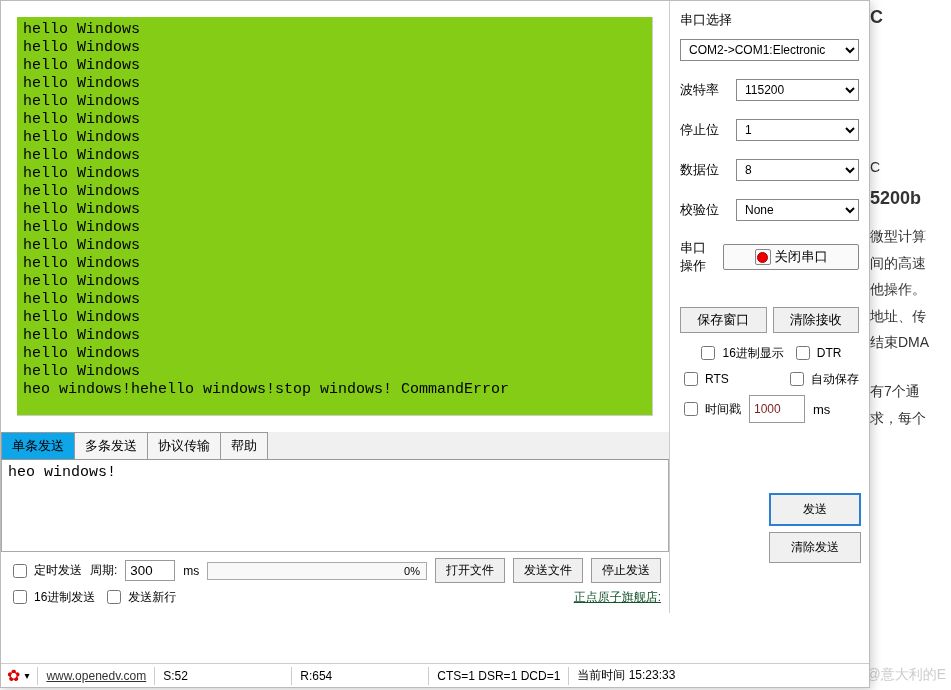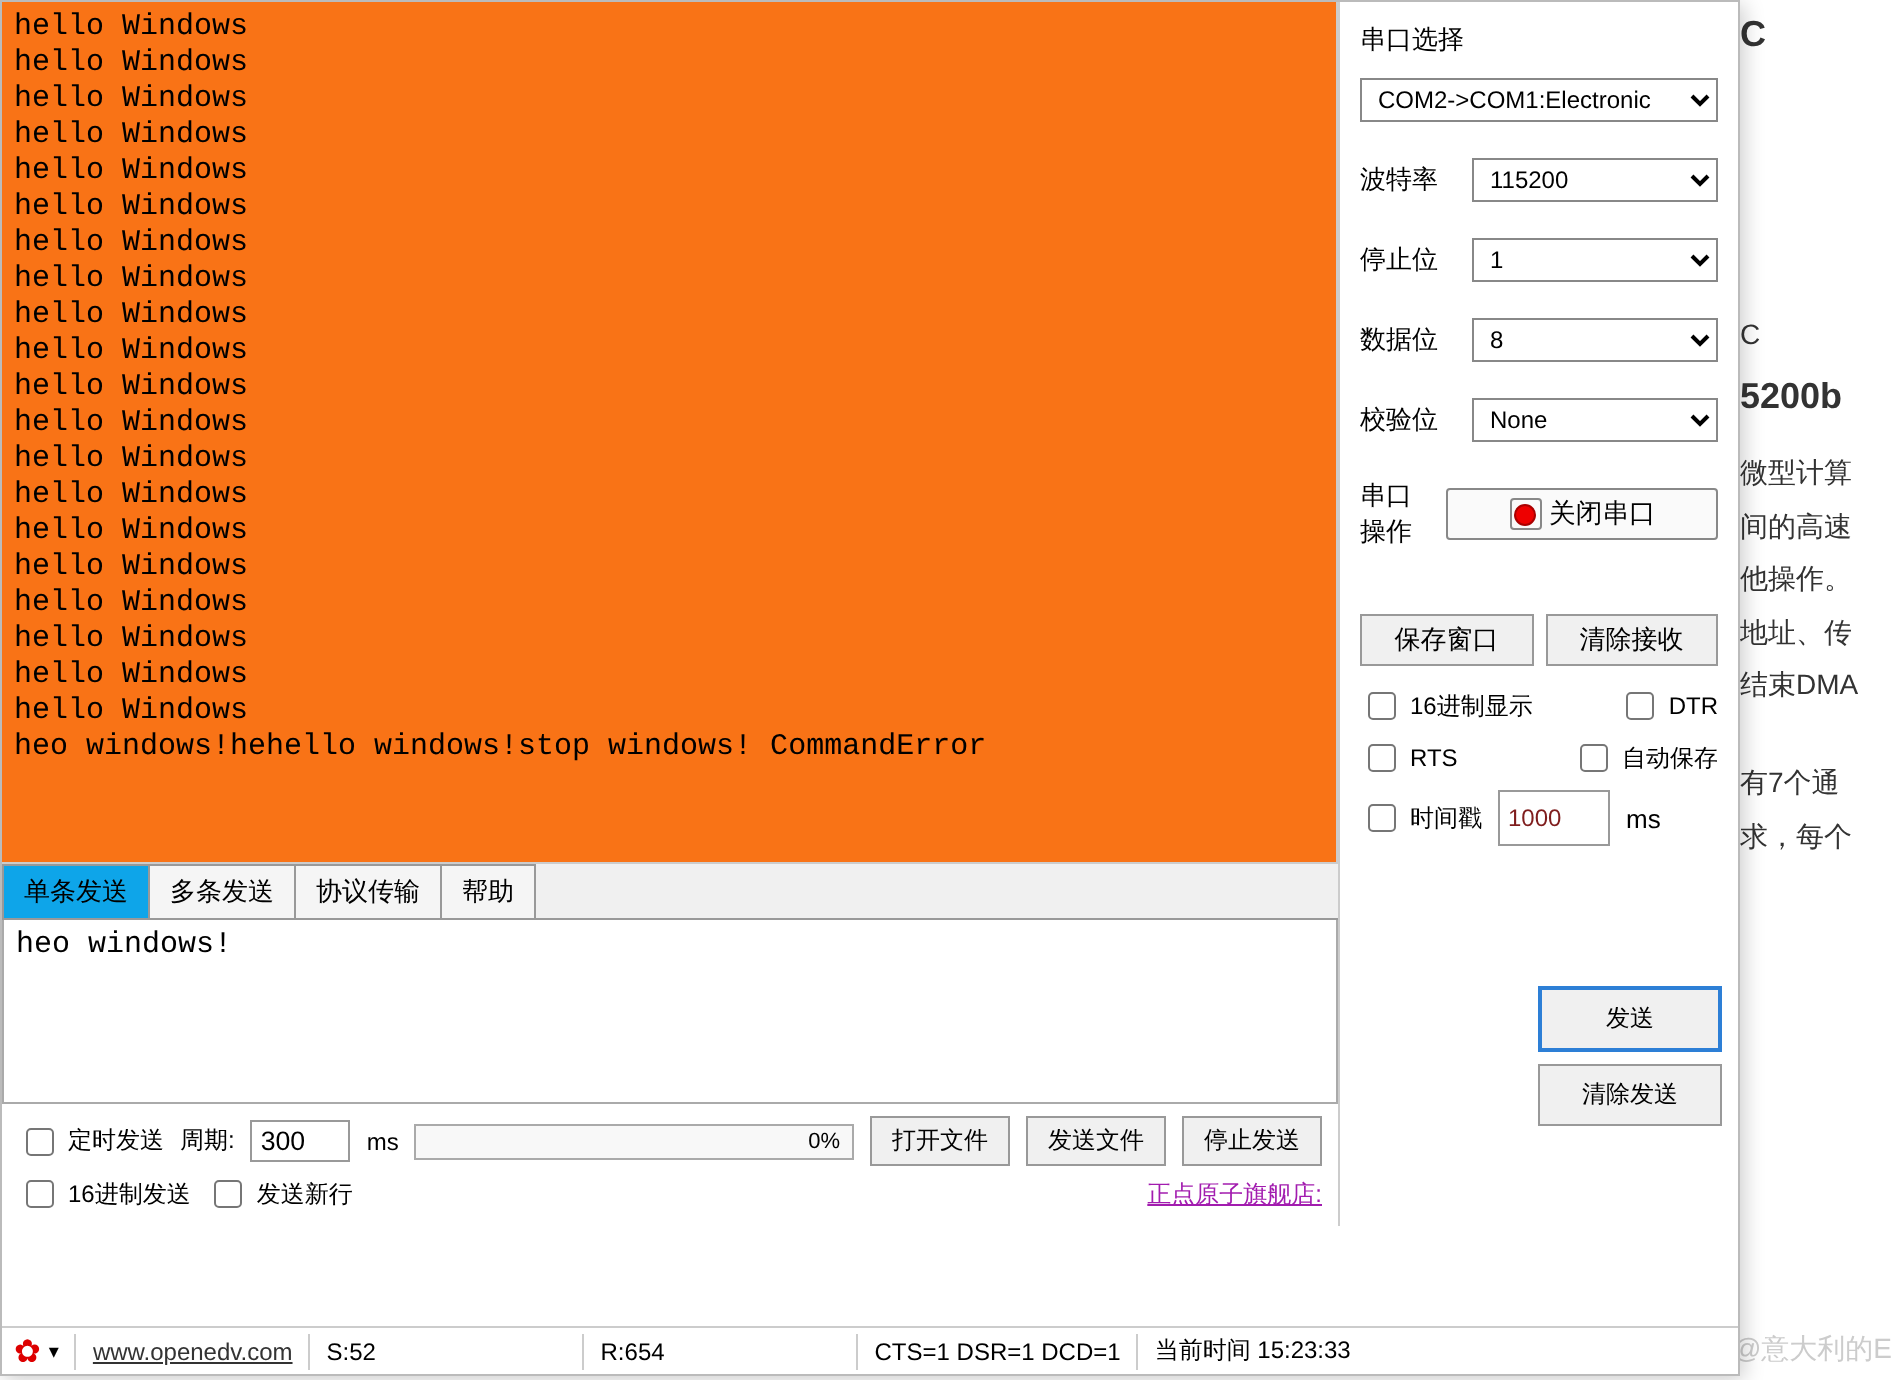--- a/index.html
+++ b/index.html
@@ -66,24 +66,24 @@
   .left-col { flex: 1; display:flex; flex-direction:column; border-right: 0; }
   .rx-area {
     flex: 1;
     font-family: "SimSun", "Courier New", monospace;
     font-size: 15px;
     line-height: 18px;
     padding: 4px 6px;
     border: 1px solid #ccc;
     border-top: none;
     border-left: none;
-    margin: 0;
+    margin: 16px;
     white-space: pre;
     overflow: hidden;
-    background: #f97316;
+    background: #84cc16;
   }
   .tabs {
     display: flex;
     border-bottom: 1px solid #999;
     background: #f0f0f0;
     font-size: 13px;
   }
   .tab {
     padding: 4px 10px;
     border: 1px solid #999;
@@ -170,21 +170,21 @@
     width: 100%; height: 24px;
     border-top: 1px solid #ccc;
     display:flex; align-items:center;
     font-size: 12px;
     padding: 0 6px; gap: 4px;
   }
   .gear { color:#d00; font-size:16px; }
   .sep { width:1px; height:18px; background:#ccc; margin:0 4px;}
   .url { color:#333; text-decoration: underline;}
   .chevr { font-size:10px; }
-  .link-blue { color:#a21caf; text-decoration: underline;}
+  .link-blue { color:#14532d; text-decoration: underline;}
   .spacer{ flex:1;}
 </style>
 </head>
 <body>
 
 <div class="bg-page">
   <div class="bold">C</div>
   <div style="height:120px"></div>
   <div>C</div>
   <div class="bold">5200b</div>
@@ -296,21 +296,21 @@
             </span>
           <span>关闭串口</span>
         </button>
       </div>
 
       <div class="two-btn">
         <div class="btn">保存窗口</div>
         <div class="btn">清除接收</div>
       </div>
 
-      <div class="row" style="justify-content:space-between; margin-top:4px;">
+      <div class="row" style="justify-content:center; margin-top:4px;">
         <label class="chk-row">
           <input type="checkbox" style="">
             <span>16进制显示</span>
         </label>
         <label class="chk-row">
           <input type="checkbox" style="">
             <span>DTR</span>
         </label>
       </div>
       <div class="row" style="justify-content:space-between;">

